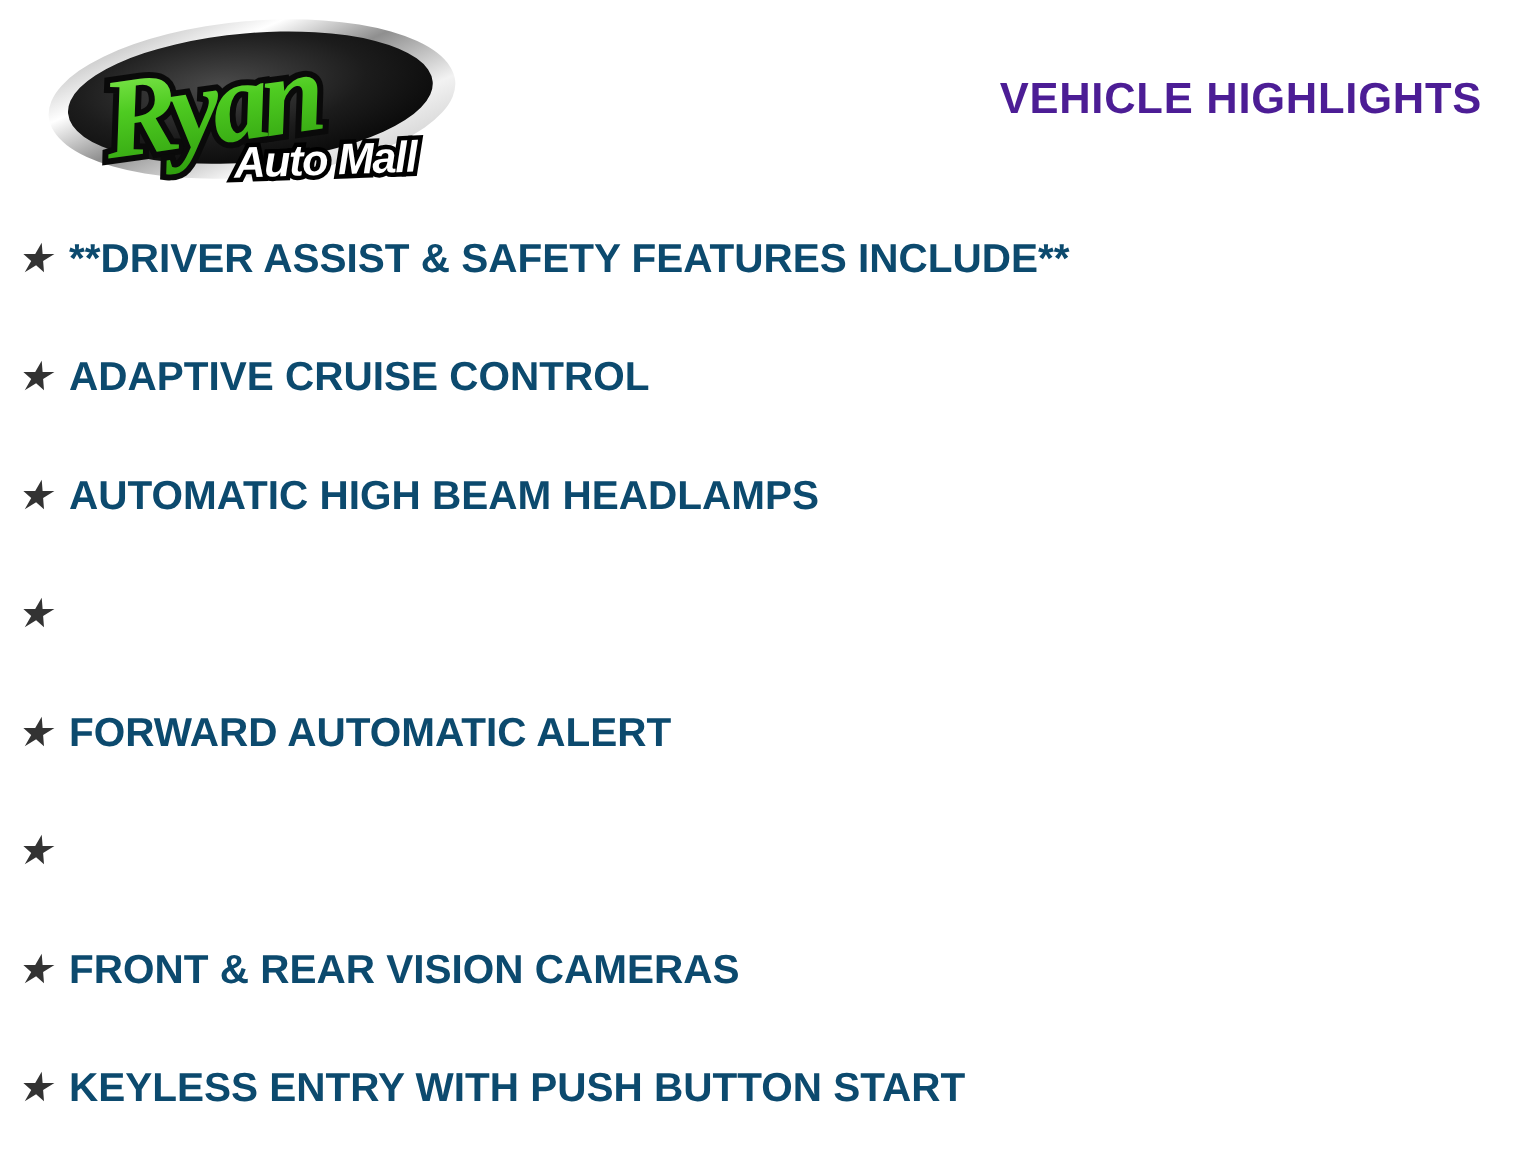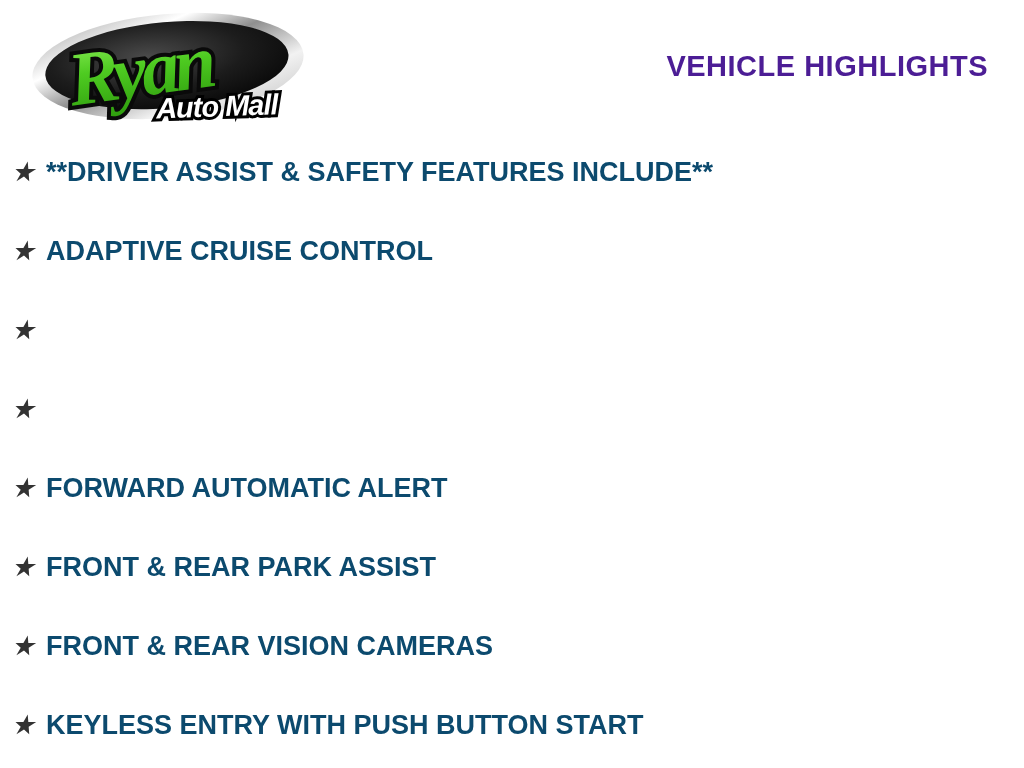--- a/index.html
+++ b/index.html
@@ -114,34 +114,34 @@
         <span class="label">**DRIVER ASSIST &amp; SAFETY FEATURES INCLUDE**</span>
       </li>
 
       <li class="item">
         <span class="star">★</span>
         <span class="label">ADAPTIVE CRUISE CONTROL</span>
       </li>
 
       <li class="item">
         <span class="star">★</span>
+        <span class="label">AUTOMATIC HIGH BEAM HEADLAMPS</span>
       </li>
 
       <li class="item">
         <span class="star">★</span>
       </li>
 
       <li class="item">
         <span class="star">★</span>
         <span class="label">FORWARD AUTOMATIC ALERT</span>
       </li>
 
       <li class="item">
         <span class="star">★</span>
-        <span class="label">FRONT &amp; REAR PARK ASSIST</span>
       </li>
 
       <li class="item">
         <span class="star">★</span>
         <span class="label">FRONT &amp; REAR VISION CAMERAS</span>
       </li>
 
       <li class="item">
         <span class="star">★</span>
         <span class="label">KEYLESS ENTRY WITH PUSH BUTTON START</span>

